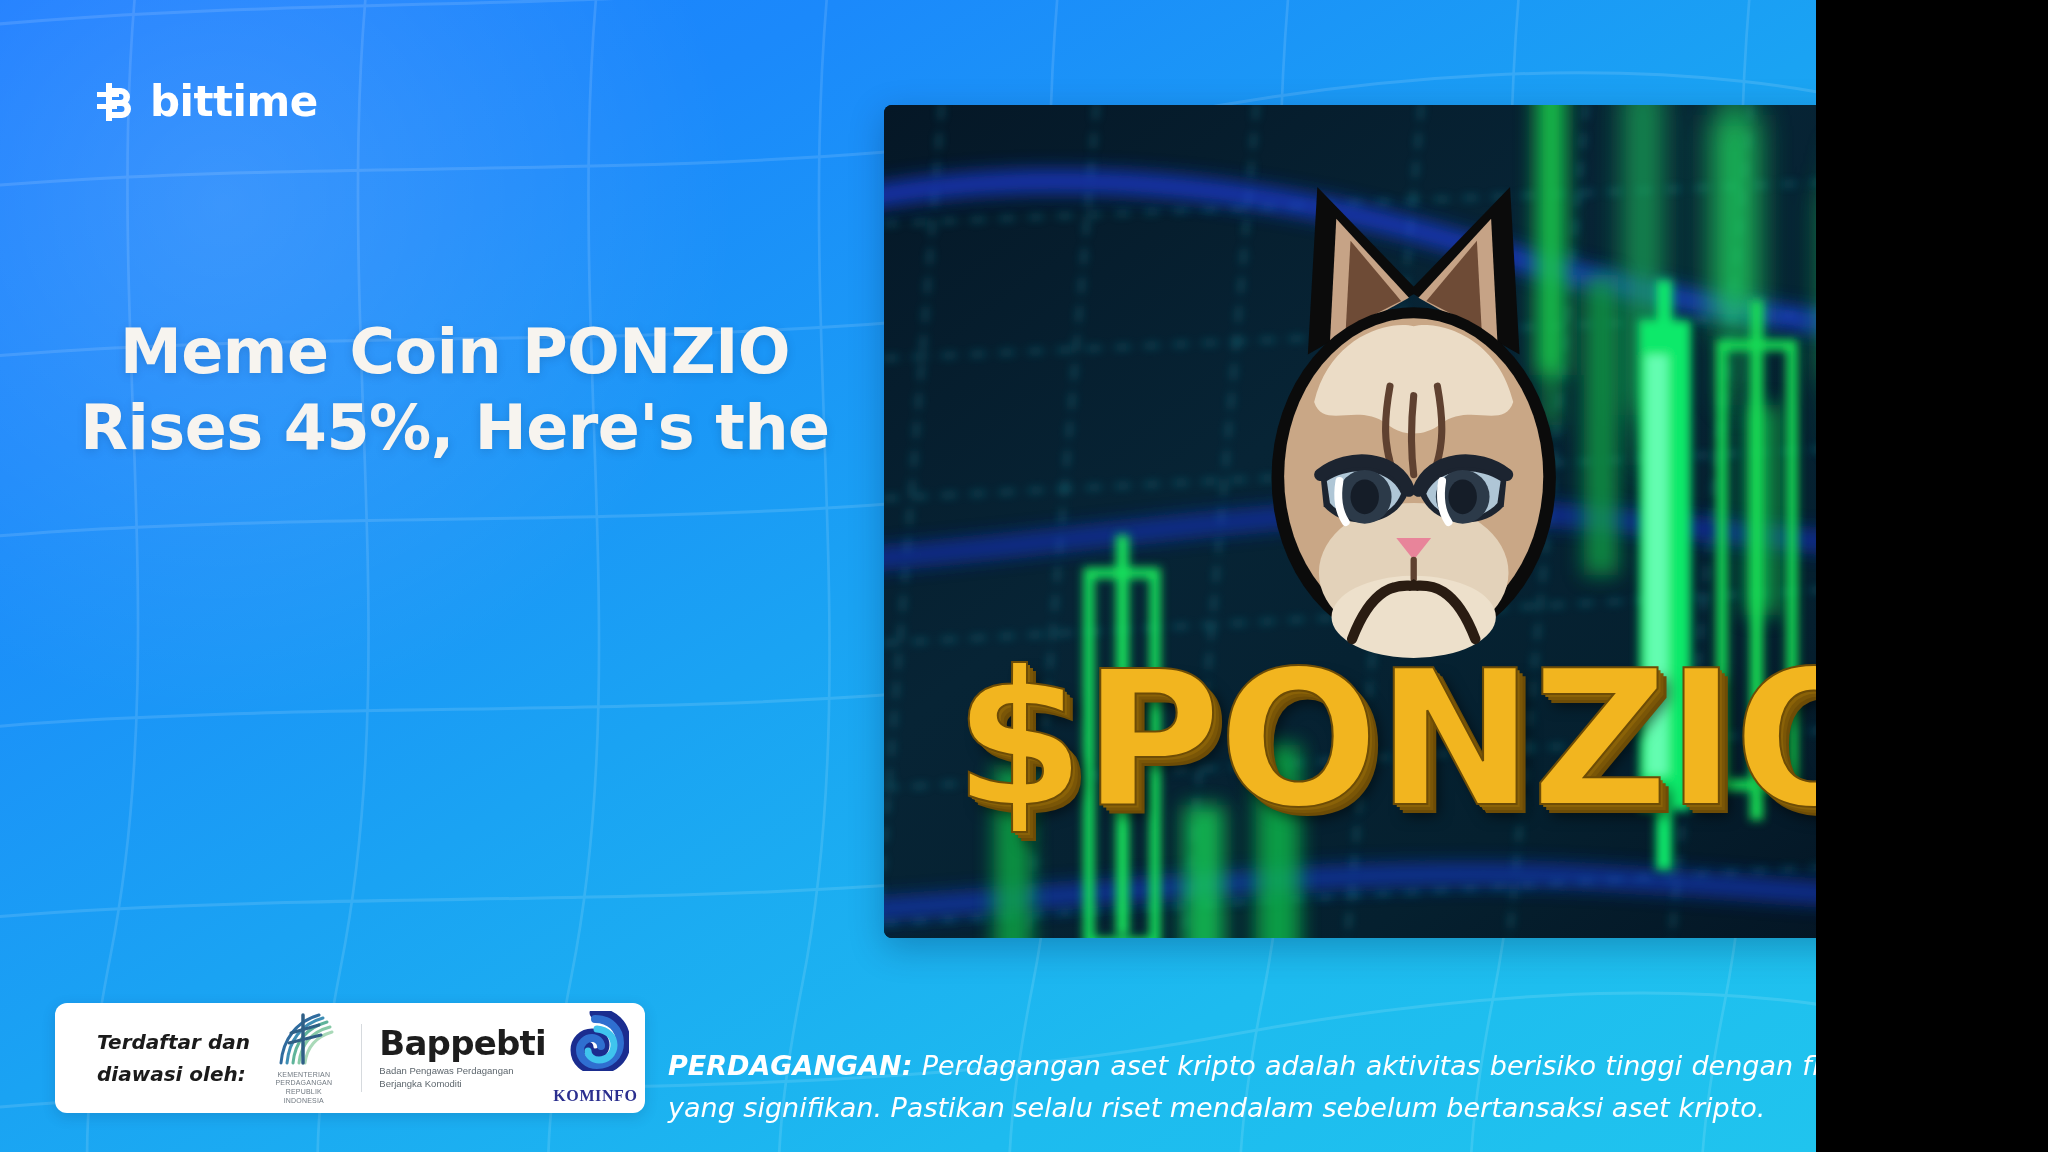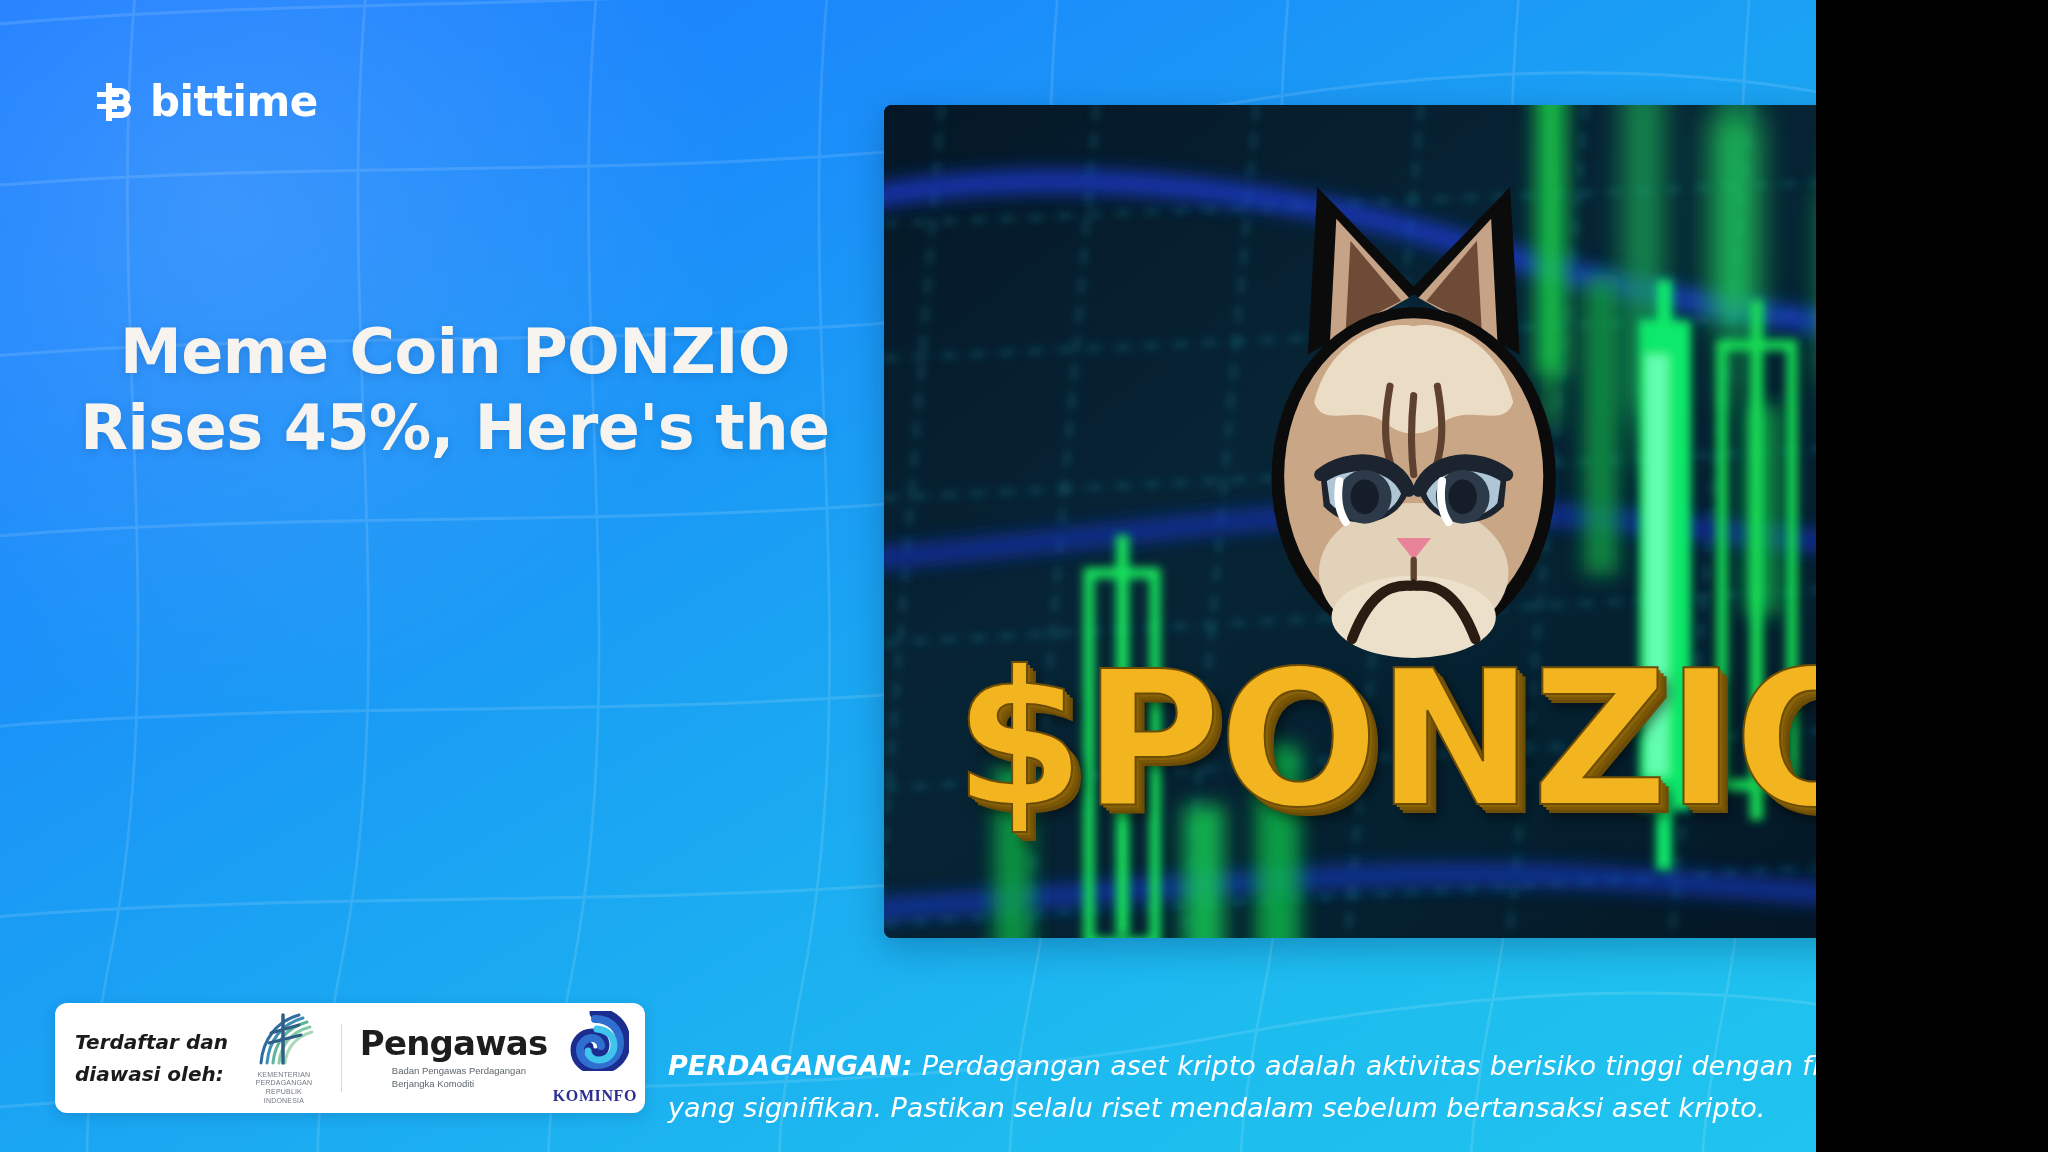--- a/index.html
+++ b/index.html
@@ -117,21 +117,21 @@
     width: 590px;
     height: 110px;
     background: #ffffff;
     border-radius: 12px;
     display: flex;
     align-items: center;
     box-shadow: 0 4px 14px rgba(0,40,80,.16);
     overflow: hidden;
   }
   .reg-lead {
-    padding-left: 20px;
+    padding-left: 42px;
     width: 200px;
     color: #1b1b1b;
     font-size: 20px;
     font-weight: 700;
     font-style: italic;
     line-height: 1.62;
     font-family: "DejaVu Sans", sans-serif;
   }
   .reg-lead span { display:block; white-space: nowrap; }
   .kemendag { width: 92px; display:flex; flex-direction:column; align-items:center; gap:2px; }
@@ -142,21 +142,20 @@
   }
   .reg-sep { width:1px; height:68px; background:#d6dade; margin: 0 18px; }
   .bappebti { width: 185px; }
   .bappebti-name {
     font-size: 34px; font-weight: 800; color:#1d1d1d; line-height:1;
     letter-spacing:-.8px; font-family:"DejaVu Sans", sans-serif;
   }
   .bappebti-sub {
     margin-top:5px; font-size:9.5px; line-height:1.3; color:#5d666d;
     font-family:"Liberation Sans", sans-serif;
-    margin-left:32px;
   }
   .bappebti-sub span{display:block;}
   .kominfo { width: 118px; display:flex; flex-direction:column; align-items:center; gap:16px; }
   .kominfo-mark { width: 68px; height: 60px; display:block; }
   .kominfo-word {
     font-size: 16px; font-weight:700; letter-spacing:.6px; color:#2b2f8f;
     font-family:"Liberation Serif", serif;
   }
 
   
@@ -382,21 +381,21 @@
       <div class="kemendag-cap">
         <div>KEMENTERIAN</div>
         <div>PERDAGANGAN</div>
         <div>REPUBLIK INDONESIA</div>
       </div>
     </div>
 
     <div class="reg-sep"></div>
 
     <div class="bappebti">
-      <div class="bappebti-name">Pengawas</div>
+      <div class="bappebti-name">Bappebti</div>
       <div class="bappebti-sub">
         <span>Badan Pengawas Perdagangan</span>
         <span>Berjangka Komoditi</span>
       </div>
     </div>
 
     <div class="kominfo">
       <svg class="kominfo-mark" viewBox="0 0 68 60">
         <path d="M34 2 C 52 2, 64 15, 64 31 C 64 47, 52 58, 36 58 C 24 58, 15 50, 15 39
                  C 15 30, 22 23, 31 23 C 38 23, 43 28, 43 34 C 43 39, 39 43, 34 43

